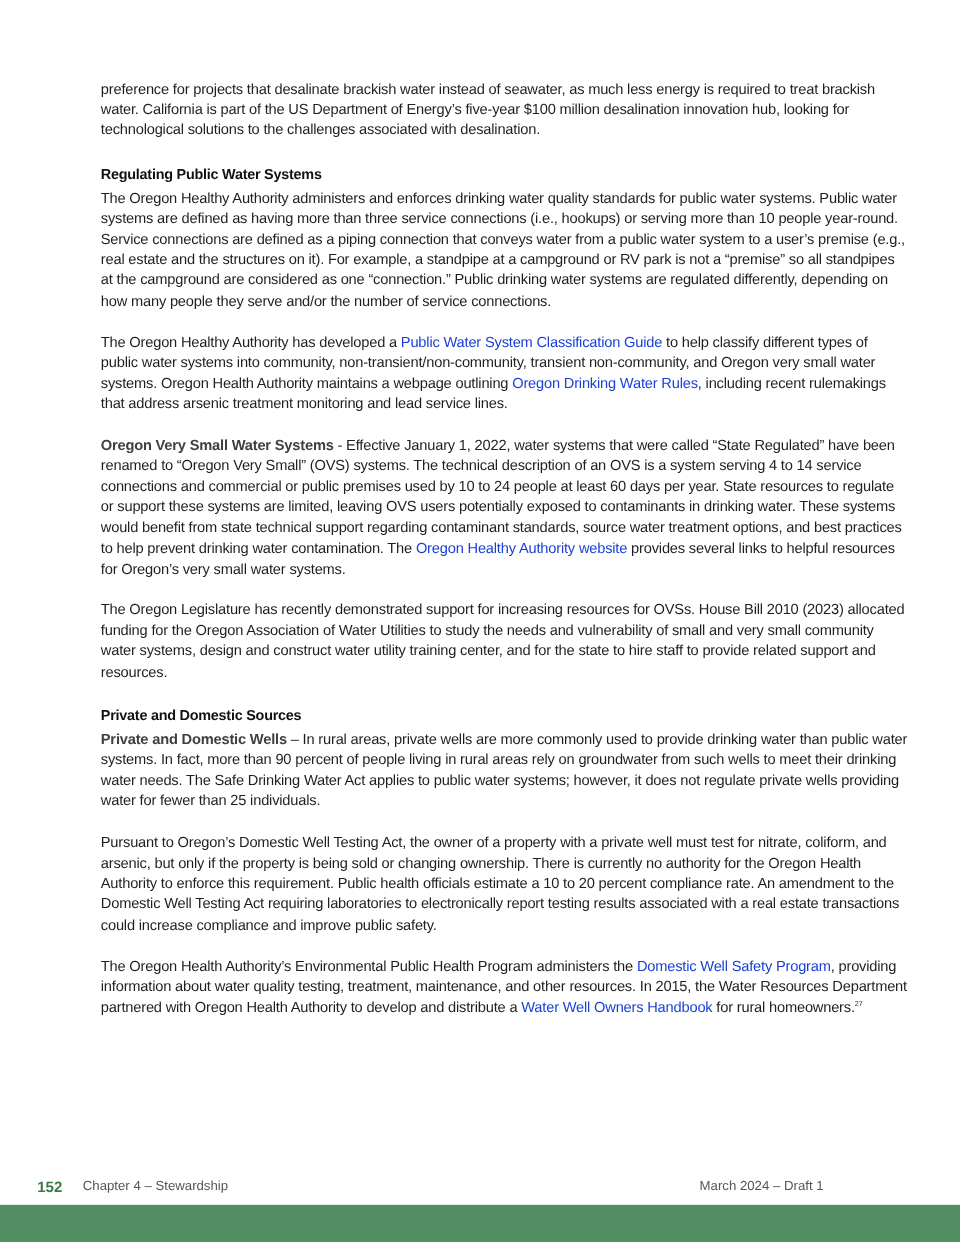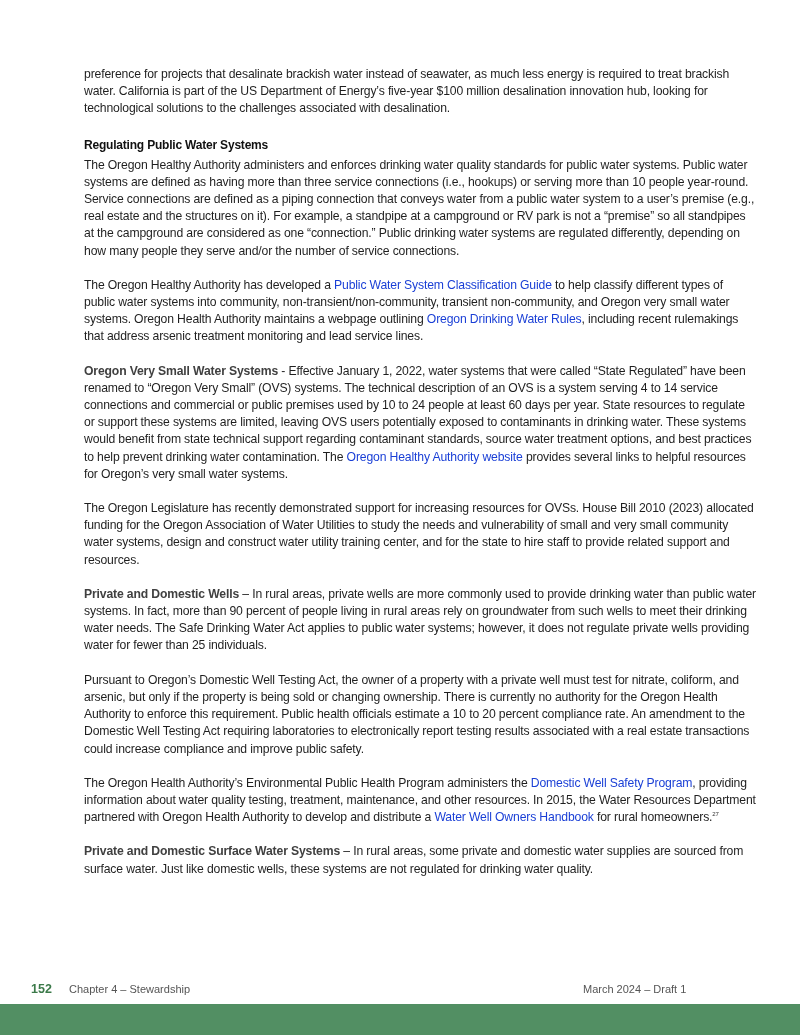--- a/index.html
+++ b/index.html
@@ -38,27 +38,27 @@
 
   <h2>Regulating Public Water Systems</h2>
   <p>The Oregon Healthy Authority administers and enforces drinking water quality standards for public water systems. Public water systems are defined as having more than three service connections (i.e., hookups) or serving more than 10 people year-round. Service connections are defined as a piping connection that conveys water from a public water system to a user’s premise (e.g., real estate and the structures on it). For example, a standpipe at a campground or RV park is not a “premise” so all standpipes at the campground are considered as one “connection.” Public drinking water systems are regulated differently, depending on how many people they serve and/or the number of service connections.</p>
 
   <p><span>The Oregon Healthy Authority has developed a </span><a>Public Water System Classification Guide</a><span> to help classify different types of public water systems into community, non-transient/non-community, transient non-community, and Oregon very small water systems. Oregon Health Authority maintains a webpage outlining </span><a>Oregon Drinking Water Rules</a><span>, including recent rulemakings that address arsenic treatment monitoring and lead service lines.</span></p>
 
   <p><span class="lead">Oregon Very Small Water Systems</span><span> - Effective January 1, 2022, water systems that were called “State Regulated” have been renamed to “Oregon Very Small” (OVS) systems. The technical description of an OVS is a system serving 4 to 14 service connections and commercial or public premises used by 10 to 24 people at least 60 days per year. State resources to regulate or support these systems are limited, leaving OVS users potentially exposed to contaminants in drinking water. These systems would benefit from state technical support regarding contaminant standards, source water treatment options, and best practices to help prevent drinking water contamination. The </span><a>Oregon Healthy Authority website</a><span> provides several links to helpful resources for Oregon’s very small water systems.</span></p>
 
   <p>The Oregon Legislature has recently demonstrated support for increasing resources for OVSs. House Bill 2010 (2023) allocated funding for the Oregon Association of Water Utilities to study the needs and vulnerability of small and very small community water systems, design and construct water utility training center, and for the state to hire staff to provide related support and resources.</p>
 
+  <h2>Private and Domestic Sources</h2>
   <p><span class="lead">Private and Domestic Wells</span><span> – In rural areas, private wells are more commonly used to provide drinking water than public water systems. In fact, more than 90 percent of people living in rural areas rely on groundwater from such wells to meet their drinking water needs. The Safe Drinking Water Act applies to public water systems; however, it does not regulate private wells providing water for fewer than 25 individuals.</span></p>
 
   <p>Pursuant to Oregon’s Domestic Well Testing Act, the owner of a property with a private well must test for nitrate, coliform, and arsenic, but only if the property is being sold or changing ownership. There is currently no authority for the Oregon Health Authority to enforce this requirement. Public health officials estimate a 10 to 20 percent compliance rate. An amendment to the Domestic Well Testing Act requiring laboratories to electronically report testing results associated with a real estate transactions could increase compliance and improve public safety.</p>
 
   <p><span>The Oregon Health Authority’s Environmental Public Health Program administers the </span><a>Domestic Well Safety Program</a><span>, providing information about water quality testing, treatment, maintenance, and other resources. In 2015, the Water Resources Department partnered with Oregon Health Authority to develop and distribute a </span><a>Water Well Owners Handbook</a><span> for rural homeowners.</span><sup>27</sup></p>
 
-  <p><span class="lead">Private and Domestic Surface Water Systems</span><span> – In rural areas, some private and domestic water supplies are sourced from surface water. Just like domestic wells, these systems are not regulated for drinking water quality.</span></p>
 </div>
 
 <div class="footer">
   <span class="page-num">152</span>
   <span class="chapter">Chapter 4 – Stewardship</span>
   <span class="draft">March 2024 – Draft 1</span>
 </div>
 <div class="band"></div>
 
 </body></html>

